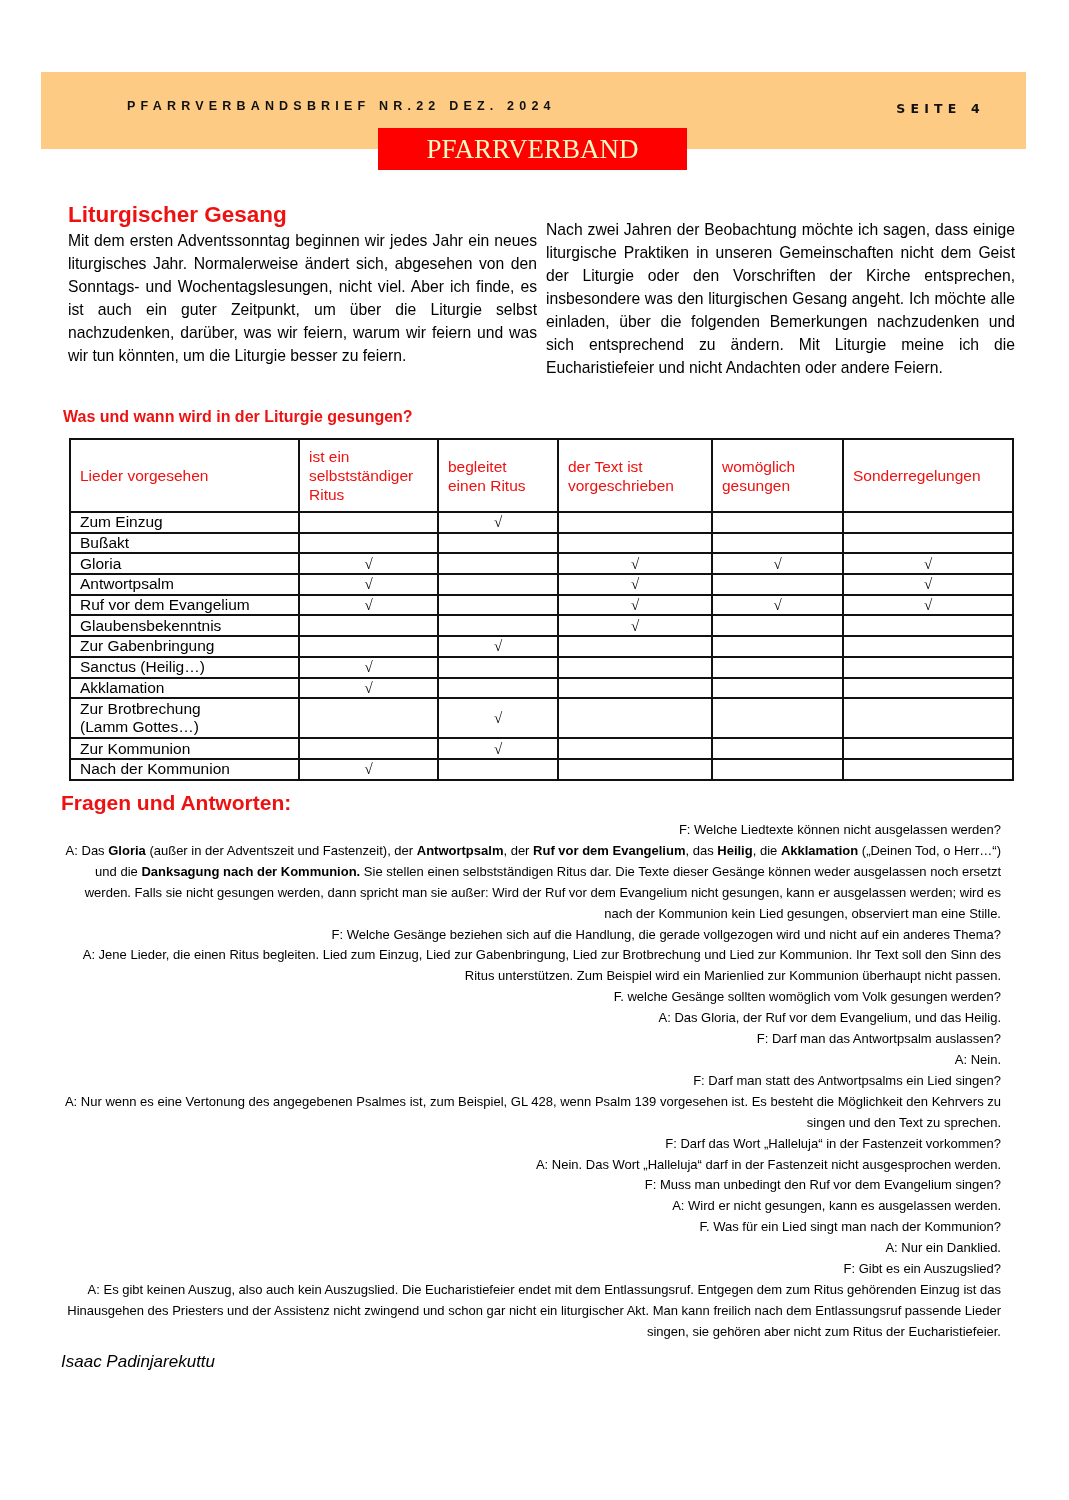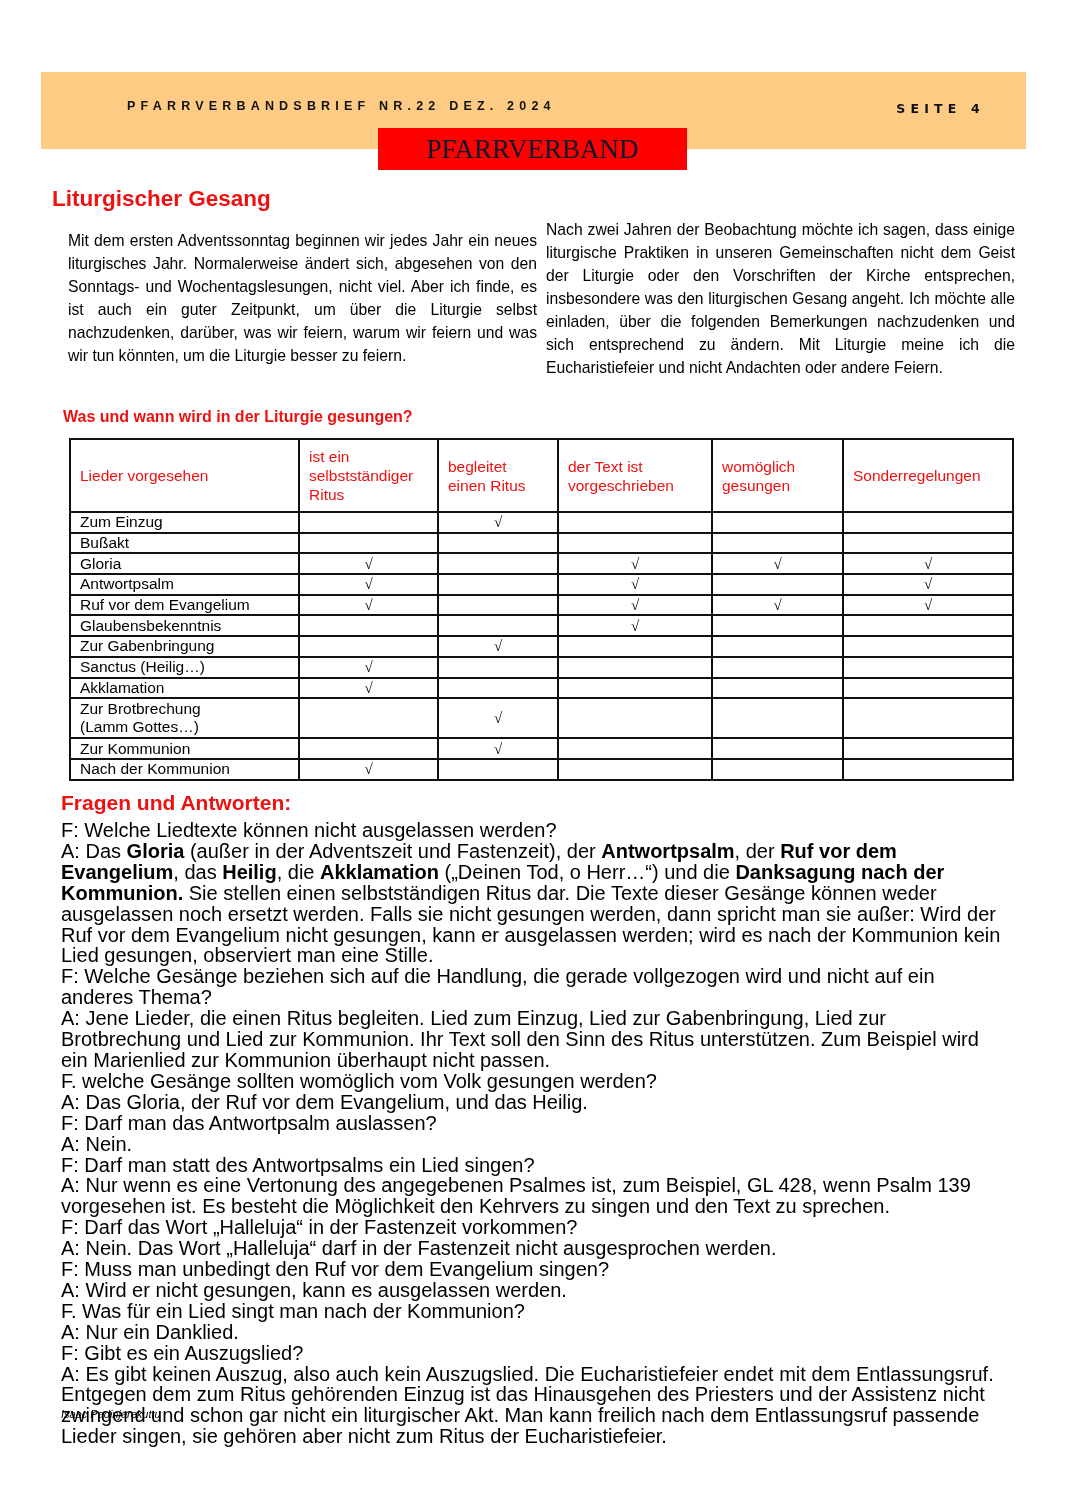--- a/index.html
+++ b/index.html
@@ -1,45 +1,45 @@
 <!DOCTYPE html>
 <html><head>
 <meta charset="utf-8">
 <style>
   html, body { margin:0; padding:0; background:#fff; }
   body { width:1069px; height:1500px; position:relative; overflow:hidden; font-family:"Liberation Sans", sans-serif; color:#000; }
   .header-band { position:absolute; left:41px; top:72px; width:985px; height:77px; background:#fdcb83; }
   .header-left { position:absolute; left:86px; top:99px; font-family:Liberation Sans, sans-serif; font-weight:bold; font-size:12.5px; letter-spacing:5.2px; color:#111;margin-left:41px; }
   .header-right { position:absolute; right:84px; top:101px; font-family:"DejaVu Sans", sans-serif; font-weight:bold; font-size:12.5px; letter-spacing:5.2px; color:#111; }
-  .brand { position:absolute; left:378px; top:128px; width:309px; height:42px; background:#ff0000; color:#0f172a; font-family:"Liberation Serif", serif; font-size:27px; text-align:center; line-height:42px; }
+  .brand { position:absolute; left:378px; top:128px; width:309px; height:42px; background:#ff0000; color:#fef9c3; font-family:"Liberation Serif", serif; font-size:27px; text-align:center; line-height:42px; }
   .title { position:absolute; left:52px; top:186px; font-size:22.5px; font-weight:bold; color:#ee1111; }
   .col { position:absolute; font-size:15.7px; line-height:23px; text-align:justify; }
   .col-left { left:68px; top:229px; width:469px; }
   .col-right { left:546px; top:218px; width:469px; }
   .subhead { position:absolute; left:51px; top:396px; font-size:16px; font-weight:bold; color:#ee1111; }
   table.grid { position:absolute; left:69px; top:438px; width:943px; border-collapse:collapse; table-layout:fixed; }
   table.grid td, table.grid th { border:2px solid #111; font-size:15.5px; padding:0 9px; vertical-align:middle; }
   table.grid th { height:71px; font-weight:normal; color:#ee1111; text-align:left; line-height:19px; }
   table.grid td { height:18.7px; line-height:18px; }
   table.grid td.chk { text-align:center; font-family:"Liberation Serif", serif; font-size:15px; }
   table.grid tr.tall td { height:38px; }
   .qa-head { position:absolute; left:61px; top:791px; font-size:21px; font-weight:bold; color:#ee1111; }
-  .qa { position:absolute; left:61px; top:820px; width:940px; font-size:20px; line-height:20.9px; }
+  .qa { position:absolute; left:61px; top:820px; width:940px; font-size:13px; line-height:20.9px;text-align:right; }
   .qa p { margin:0; }
-  .author { position:absolute; left:61px; top:1408px; font-size:11px; font-style:italic;text-align:center; }
+  .author { position:absolute; left:61px; top:1352px; font-size:17px; font-style:italic;text-align:center; }
 </style>
 </head>
 <body>
 
 <div class="header-band"></div>
 <div class="header-left">PFARRVERBANDSBRIEF NR.22 DEZ. 2024</div>
 <div class="header-right">SEITE 4</div>
 <div class="brand">PFARRVERBAND</div>
 
-<h1 class="title" style="margin:0">Liturgischer Gesang</h1>
+<h1 class="title" style="margin:16px">Liturgischer Gesang</h1>
 <div class="col col-left">Mit dem ersten Adventssonntag beginnen wir jedes Jahr ein neues liturgisches Jahr. Normalerweise ändert sich, abgesehen von den Sonntags- und Wochentagslesungen, nicht viel. Aber ich finde, es ist auch ein guter Zeitpunkt, um über die Liturgie selbst nachzudenken, darüber, was wir feiern, warum wir feiern und was wir tun könnten, um die Liturgie besser zu feiern.</div>
 <div class="col col-right">Nach zwei Jahren der Beobachtung möchte ich sagen, dass einige liturgische Praktiken in unseren Gemeinschaften nicht dem Geist der Liturgie oder den Vorschriften der Kirche entsprechen, insbesondere was den liturgischen Gesang angeht. Ich möchte alle einladen, über die folgenden Bemerkungen nachzudenken und sich entsprechend zu ändern. Mit Liturgie meine ich die Eucharistiefeier und nicht Andachten oder andere Feiern.</div>
 <h2 class="subhead" style="margin:12px">Was und wann wird in der Liturgie gesungen?</h2>
 
 <table class="grid">
   <colgroup>
     <col style="width:229px">
       <col style="width:139px">
       <col style="width:120px">
       <col style="width:154px">

